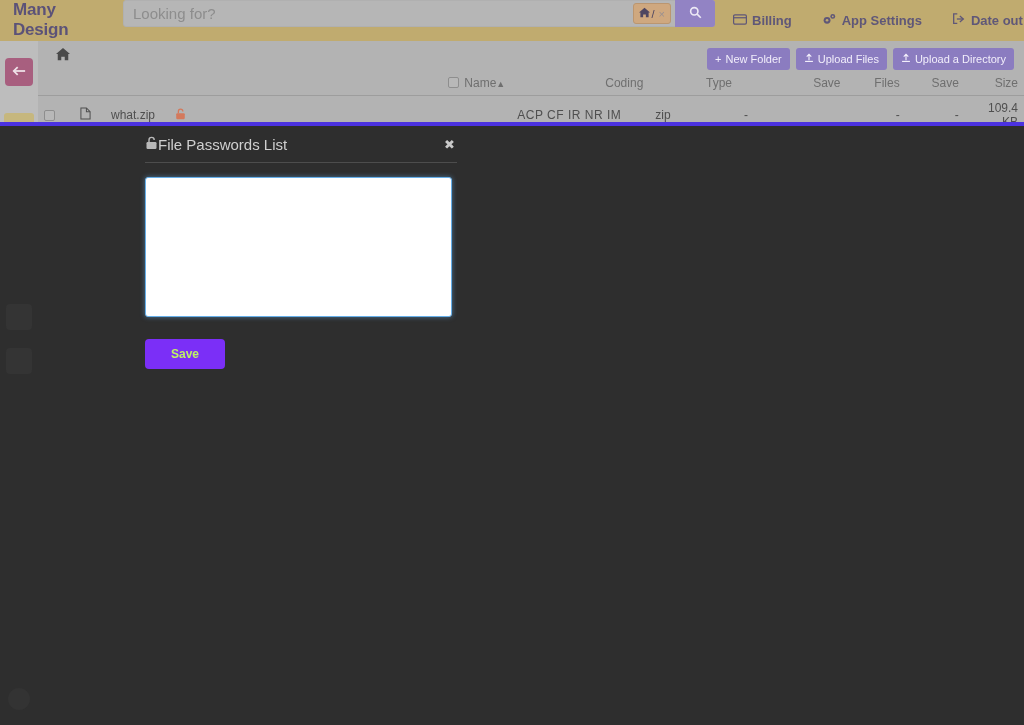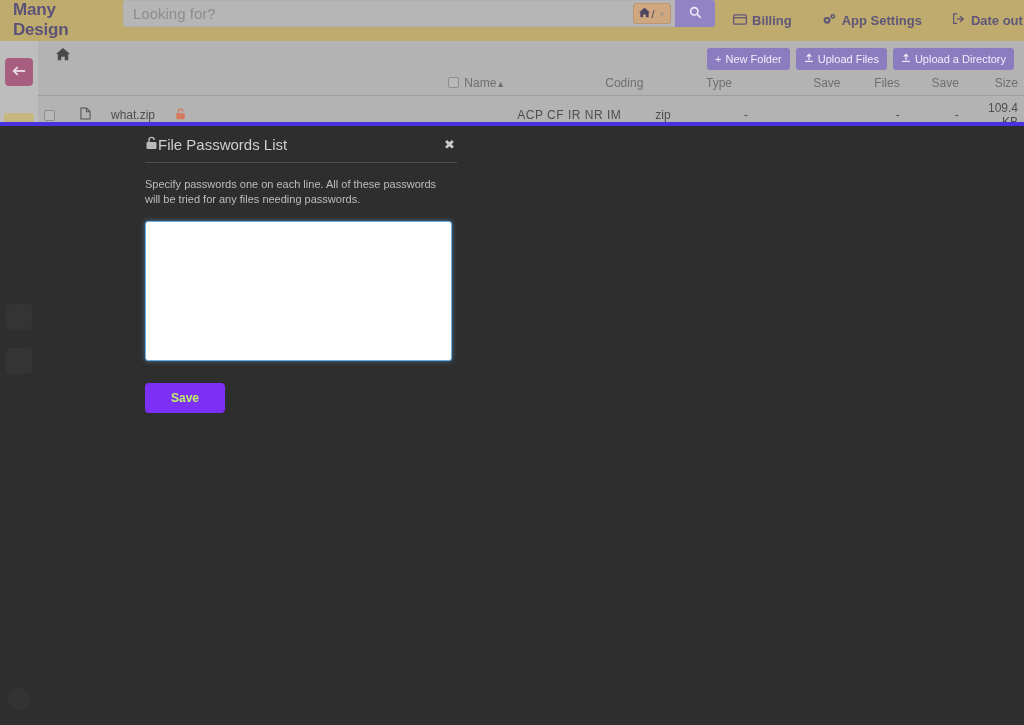--- a/index.html
+++ b/index.html
@@ -344,20 +344,19 @@
     <span class="lock-icon">
       <svg width="13" height="14" viewBox="0 0 12 14" fill="none" stroke="#b9b9b9" stroke-width="1.4">
         <rect x="1" y="6" width="10" height="7" rx="1.2" fill="#b9b9b9" stroke="none"></rect>
         <path d="M3.5 6V4a2.6 2.6 0 0 1 5.2 0"></path>
       </svg>
     </span>
     <span class="modal-title">File Passwords List</span>
     <button class="modal-close">✖</button>
   </div>
 
-  <div class="modal-help">Specify passwords one on each line. All of these passwords will be tried for any files needing passwords.</div>
 
   <textarea class="pw-textarea" placeholder="" style=""></textarea>
 
   <div>
     <button class="save-btn">Save</button>
   </div>
 </div>
 
 </body></html>

